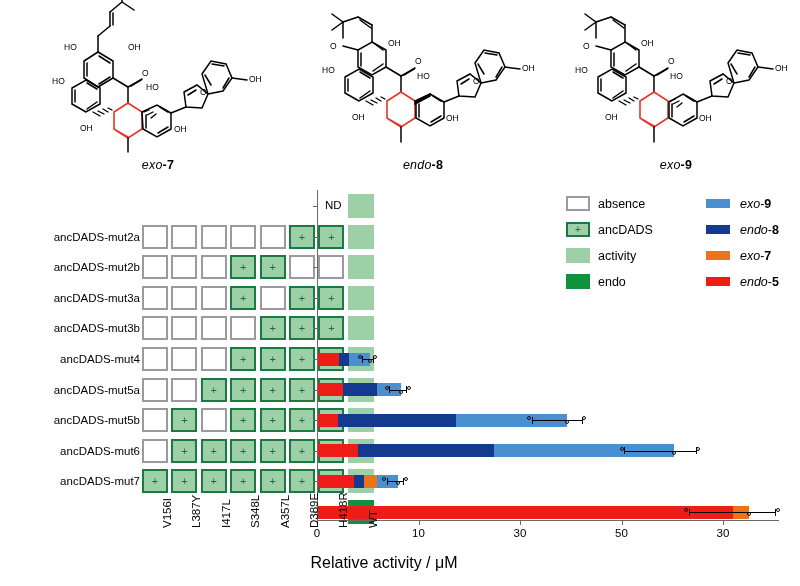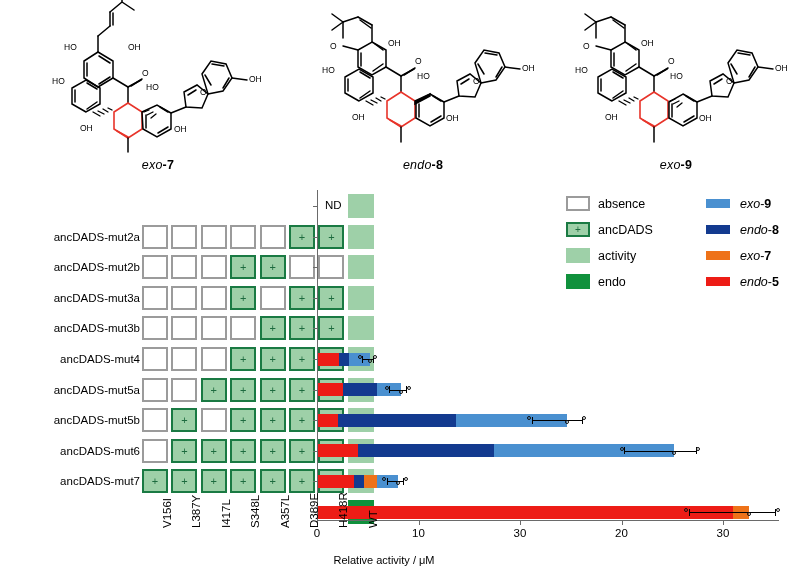--- a/index.html
+++ b/index.html
@@ -48,21 +48,21 @@
   .tick-h{position:absolute;background:#6a6a6a;width:1px;height:4px;}
 
   .ticklabel{
     position:absolute;font-size:11.5px;text-align:center;width:40px;
   }
   .xcollabel{
     position:absolute;font-size:11.5px;white-space:nowrap;
     transform-origin:0 0;transform:rotate(-90deg);
   }
   .axistitle{
-    position:absolute;width:100%;text-align:center;font-size:11px;
+    position:absolute;width:100%;text-align:center;font-size:16px;
   }
 
   .ndlabel{position:absolute;font-size:11.5px;line-height:13px;}
 
   
   .bar{position:absolute;height:13px;}
   .seg{position:absolute;top:0;height:13px;}
 
   
   .ebar{position:absolute;background:#000;height:1px;}
@@ -488,21 +488,21 @@
         <div class="tick-v" style="left: 313px; top: 260.8px;"></div>
         <div class="tick-v" style="left: 313px; top: 291.4px;"></div>
         <div class="tick-v" style="left: 313px; top: 322px;"></div>
         <div class="tick-h" style="left: 317px; top: 331px;"></div>
         <div class="ticklabel" style="left: 297px; top: 337px;">0</div>
         <div class="tick-h" style="left: 418.5px; top: 331px;"></div>
         <div class="ticklabel" style="left: 398.5px; top: 337px;">10</div>
         <div class="tick-h" style="left: 520px; top: 331px;"></div>
         <div class="ticklabel" style="left: 500px; top: 337px;">30</div>
         <div class="tick-h" style="left: 621.5px; top: 331px;"></div>
-        <div class="ticklabel" style="left: 601.5px; top: 337px;">20</div>
+        <div class="ticklabel" style="left: 601.5px; top: 337px;">50</div>
         <div class="tick-h" style="left: 723px; top: 331px;"></div>
         <div class="ticklabel" style="left: 703px; top: 337px;">30</div>
       </div>
     <div id="collabels">
         <div class="xcollabel" style="left: 161px; top: 338px;">V156I</div>
         <div class="xcollabel" style="left: 190.4px; top: 338px;">L387Y</div>
         <div class="xcollabel" style="left: 219.8px; top: 338px;">I417L</div>
         <div class="xcollabel" style="left: 249.2px; top: 338px;">S348L</div>
         <div class="xcollabel" style="left: 278.6px; top: 338px;">A357L</div>
         <div class="xcollabel" style="left: 308px; top: 338px;">D389E</div>

